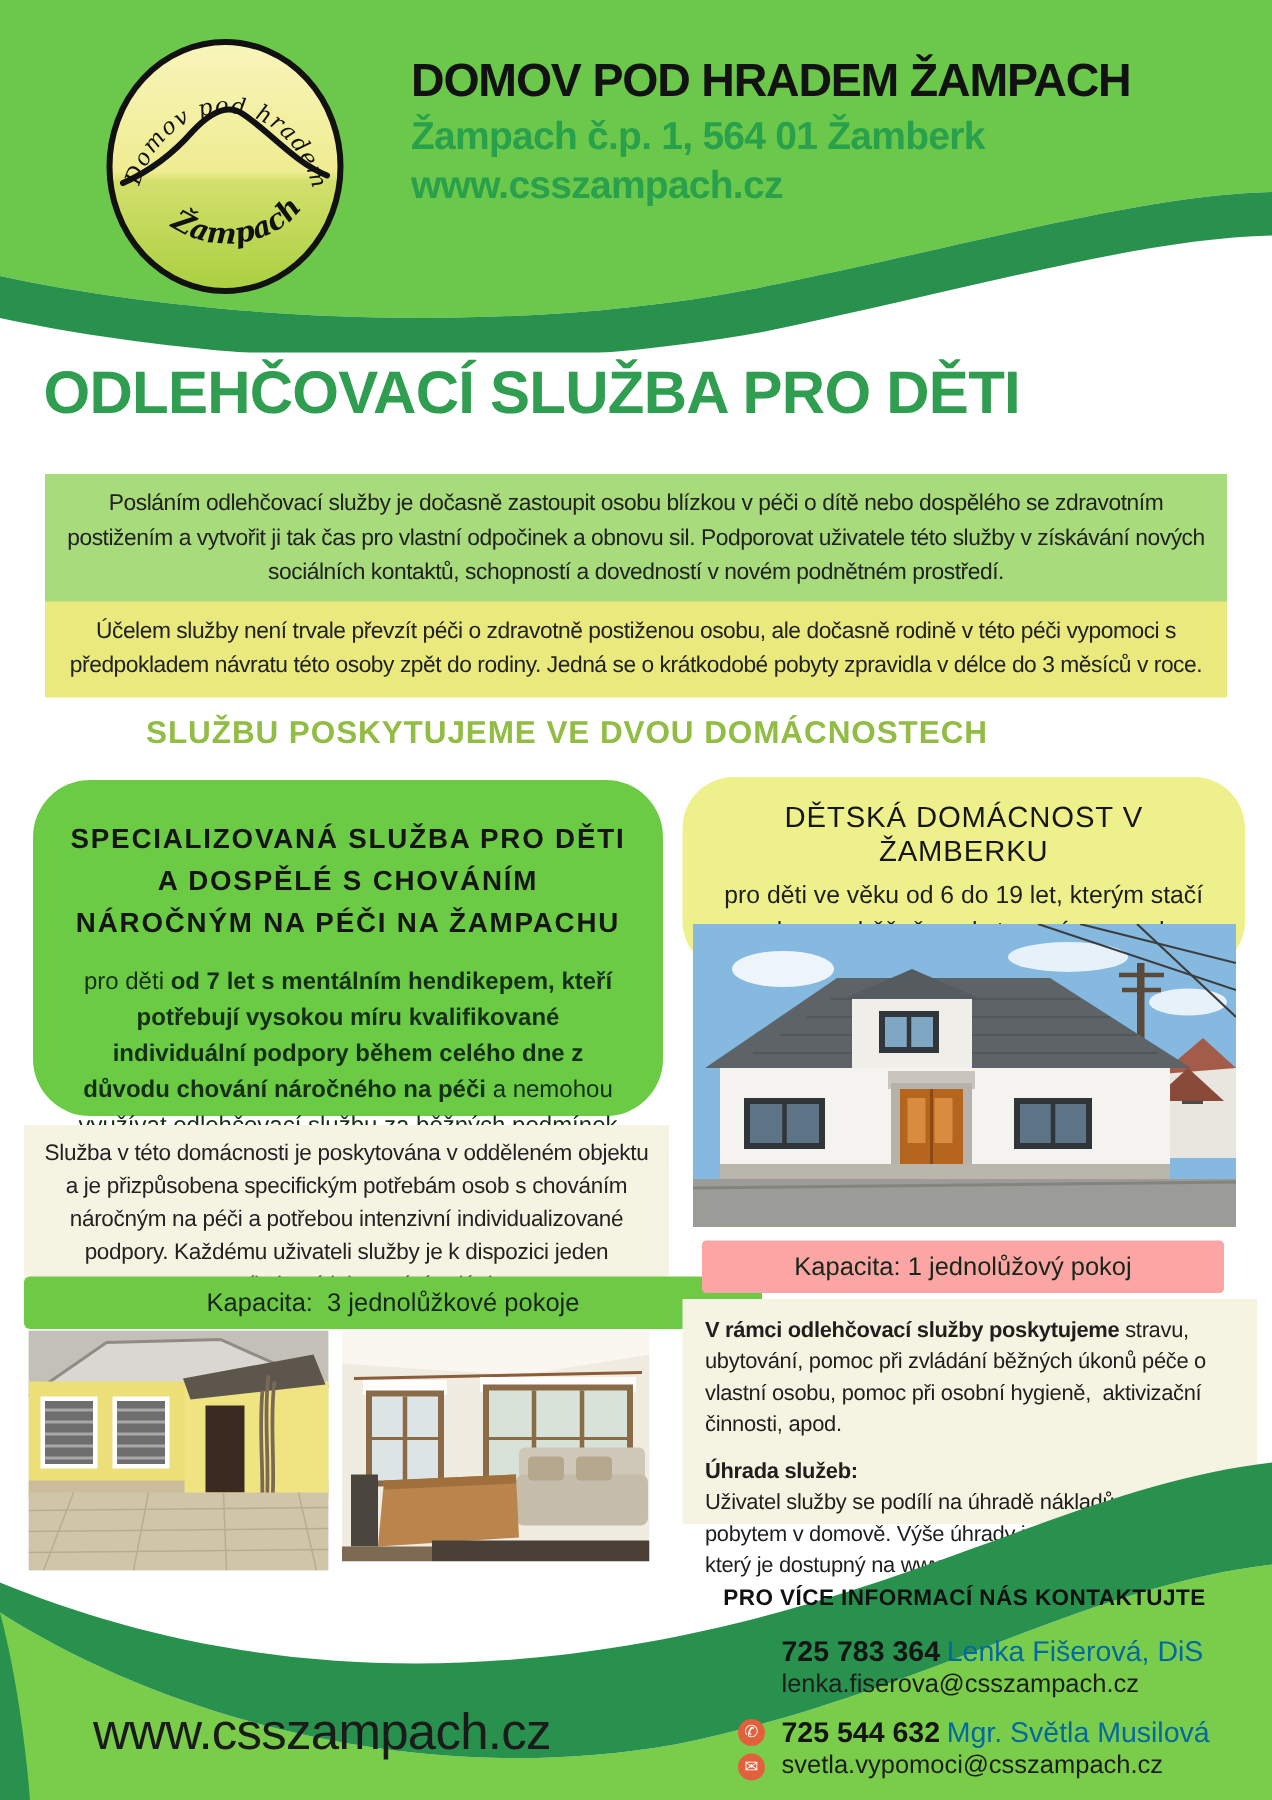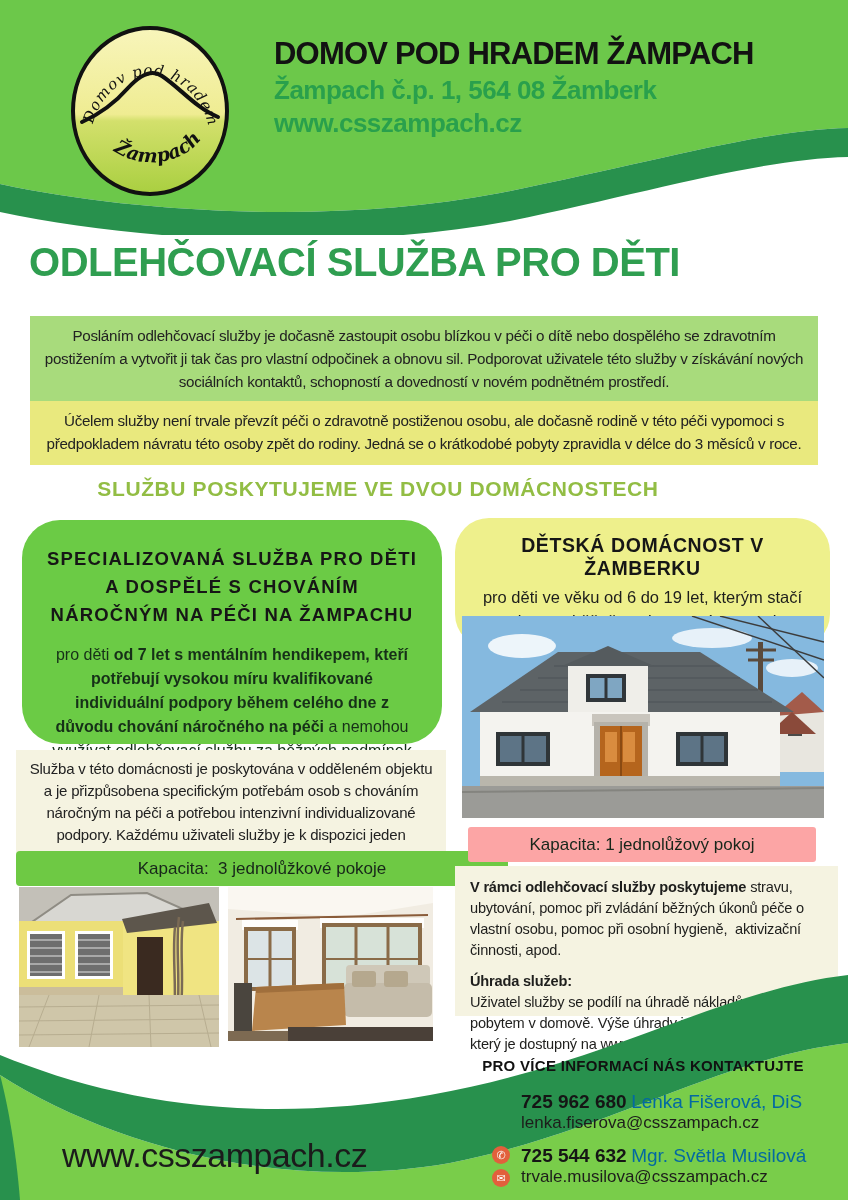--- a/index.html
+++ b/index.html
@@ -41,21 +41,21 @@
     text-align:center;font-size:15px;line-height:1.47;letter-spacing:-0.2px;
     padding:8px 13px;box-sizing:border-box;color:#222;}
   #left-capacity{left:16px;top:851px;width:492px;height:35px;background:#6ec944;border-radius:4px;
     z-index:2;text-align:center;line-height:35px;font-size:17px;white-space:pre-wrap;color:#17261a;}
   #photo-courtyard{left:19px;top:887px;z-index:2;}
   #photo-interior{left:228px;top:887px;z-index:2;}
 
   
   #right-yellow-box{left:455px;top:518px;width:375px;background:#eef08c;border-radius:34px;
     z-index:2;text-align:center;box-sizing:border-box;padding:16px 18px 14px;}
-  #right-yellow-box .box-heading{font-size:19.5px;font-weight:700;letter-spacing:0.6px;color:#161616;}
+  #right-yellow-box .box-heading{font-size:19.5px;font-weight:400;letter-spacing:0.6px;color:#161616;}
   #right-yellow-box .box-sub{margin-top:6px;font-size:16.5px;line-height:1.45;color:#1e1e1c;}
   #photo-house{left:462px;top:616px;z-index:2;}
   #right-capacity{left:468px;top:827px;width:348px;height:35px;background:#fca5a5;border-radius:3px;
     z-index:2;text-align:center;line-height:35px;font-size:17px;color:#17261a;}
   #right-info-box{left:455px;top:866px;width:383px;height:150px;background:#f5f3e1;z-index:2;
     box-sizing:border-box;padding:11px 15px;font-size:14.6px;line-height:1.45;
     letter-spacing:-0.2px;text-align:left;color:#1e1e1c;}
   #right-info-box p{margin:0;}
   #right-info-box .gap{margin-top:9px;}
   .b{font-weight:700;}
@@ -103,21 +103,21 @@
     <text font-family="DejaVu Serif, serif" font-style="italic" font-size="15" fill="#111" letter-spacing="1">
       <textPath href="#arcTop" startOffset="4">Domov pod hradem</textPath>
     </text>
     <text font-family="DejaVu Serif, serif" font-style="italic" font-weight="bold" font-size="19" fill="#111">
       <textPath href="#arcBot" startOffset="10">Žampach</textPath>
     </text>
   </svg>
 
   <div id="header-text" class="abs">
     <div class="org-name">DOMOV POD HRADEM ŽAMPACH</div>
-    <div class="org-address">Žampach č.p. 1, 564 08 Žamberk</div>
+    <div class="org-address">Žampach č.p. 1, 564 01 Žamberk</div>
     <div class="org-site">www.csszampach.cz</div>
   </div>
 
   <div id="main-title" class="abs">ODLEHČOVACÍ SLUŽBA PRO DĚTI</div>
 
   <div id="mission-box" class="abs wide-box">Posláním odlehčovací služby je dočasně zastoupit osobu blízkou v péči o dítě nebo dospělého se zdravotním postižením a vytvořit ji tak čas pro vlastní odpočinek a obnovu sil. Podporovat uživatele této služby v získávání nových sociálních kontaktů, schopností a dovedností v novém podnětném prostředí.</div>
   <div id="purpose-box" class="abs wide-box">Účelem služby není trvale převzít péči o zdravotně postiženou osobu, ale dočasně rodině v této péči vypomoci s předpokladem návratu této osoby zpět do rodiny. Jedná se o krátkodobé pobyty zpravidla v délce do 3 měsíců v roce.</div>
 
   <div id="subheading" class="abs">SLUŽBU POSKYTUJEME VE DVOU DOMÁCNOSTECH</div>
 
@@ -262,26 +262,26 @@
 
   <svg id="bottom-wave" class="abs" width="848" height="265" viewBox="0 0 848 265">
     <path d="M0,140 C110,210 280,258 450,228 C610,196 720,123 848,108 L848,265 L0,265 Z" fill="#79cd4a"></path>
     <path d="M0,120 C110,165 250,192 430,160 C610,128 720,55 848,40 L848,108 C720,123 610,196 450,228 C280,258 110,210 0,140 Z" fill="#28914d"></path>
     <path d="M0,140 C8,170 16,215 20,265 L0,265 Z" fill="#28914d"></path>
   </svg>
 
   <div id="footer-heading" class="abs">PRO VÍCE INFORMACÍ NÁS KONTAKTUJTE</div>
 
   <div id="contact-1" class="abs contact">
-    <div><span class="phone">725 962 680</span> <span class="cname">Lenka Fišerová, DiS</span></div>
+    <div><span class="phone">725 783 364</span> <span class="cname">Lenka Fišerová, DiS</span></div>
     <div class="cemail">lenka.fiserova@csszampach.cz</div>
   </div>
 
   <div id="contact-2" class="abs contact">
     <span class="cicon phone-i">✆</span>
     <span class="cicon mail-i">✉</span>
     <div><span class="phone">725 544 632</span> <span class="cname">Mgr. Světla Musilová</span></div>
-    <div class="cemail">trvale.musilova@csszampach.cz</div>
+    <div class="cemail">svetla.vypomoci@csszampach.cz</div>
   </div>
 
   <div id="footer-site" class="abs">www.csszampach.cz</div>
 
 </div>
 
 </body></html>

